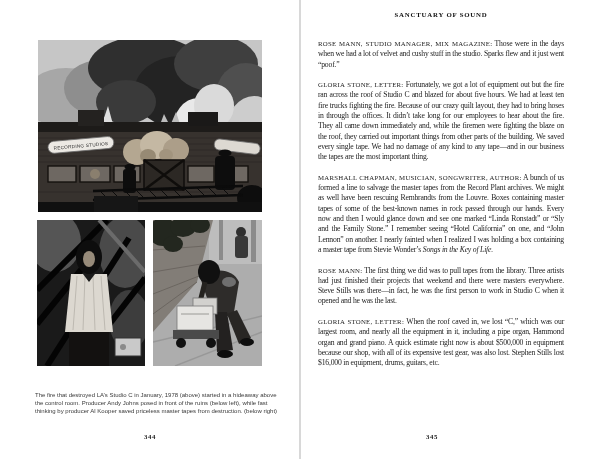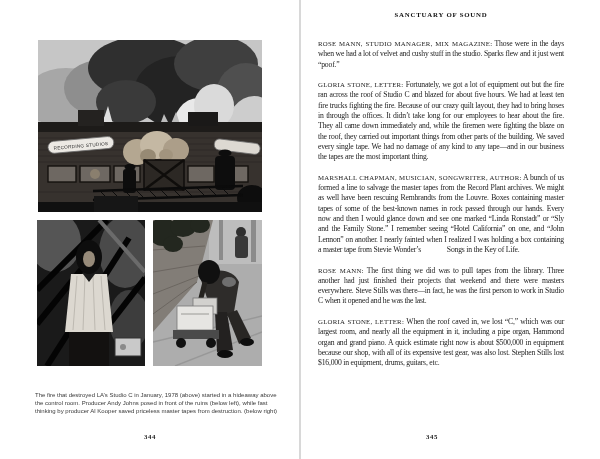--- a/index.html
+++ b/index.html
@@ -21,21 +21,21 @@
   .folio-right{left:300px;width:264px;}
 
   
   .running-head{position:absolute;left:318px;top:11px;width:246px;text-align:center;
                 font-size:6.8px;font-weight:bold;letter-spacing:0.8px;color:#111;}
   .body-col{position:absolute;left:318px;top:39px;width:246px;
             font-size:7.7px;line-height:10.3px;letter-spacing:-0.2px;
             text-align:justify;color:#1c1c1c;}
   .body-col p{margin:0 0 10.3px 0;}
   .speaker{font-size:6.8px;letter-spacing:0.25px;}
-  .ital{margin-left:24px;}
+  .ital{font-style:italic;}
 </style>
 </head>
 <body>
 
 <div class="spread">
   <div class="gutter"></div>
 
   <div class="photo" id="photo-fire">
     <svg width="224" height="172" viewBox="0 0 224 172" xmlns="http://www.w3.org/2000/svg">
       <rect x="0" y="0" width="224" height="92" fill="#c6c6c6"></rect>
@@ -217,19 +217,19 @@
 
   <div class="running-head">SANCTUARY OF SOUND</div>
 
   <div class="body-col">
     <p><span class="speaker">ROSE MANN, STUDIO MANAGER, MIX MAGAZINE:</span><span> Those were in the days when we had a lot of velvet and cushy stuff in the studio. Sparks flew and it just went “poof.”</span></p>
 
     <p><span class="speaker">GLORIA STONE, LETTER:</span><span> Fortunately, we got a lot of equipment out but the fire ran across the roof of Studio C and blazed for about five hours. We had at least ten fire trucks fighting the fire. Because of our crazy quilt layout, they had to bring hoses in through the offices. It didn’t take long for our employees to hear about the fire. They all came down immediately and, while the firemen were fighting the blaze on the roof, they carried out important things from other parts of the building. We saved every single tape. We had no damage of any kind to any tape—and in our business the tapes are the most important thing.</span></p>
 
     <p><span class="speaker">MARSHALL CHAPMAN, MUSICIAN, SONGWRITER, AUTHOR:</span><span> A bunch of us formed a line to salvage the master tapes from the Record Plant archives. We might as well have been rescuing Rembrandts from the Louvre. Boxes containing master tapes of some of the best-known names in rock passed through our hands. Every now and then I would glance down and see one marked “Linda Ronstadt” or “Sly and the Family Stone.” I remember seeing “Hotel California” on one, and “John Lennon” on another. I nearly fainted when I realized I was holding a box containing a master tape from Stevie Wonder’s </span><span class="ital">Songs in the Key of Life.</span></p>
 
-    <p><span class="speaker">ROSE MANN:</span><span> The first thing we did was to pull tapes from the library. Three another had just finished their projects that weekend and there were masters everywhere. Steve Stills was there—in fact, he was the first person to work in Studio C when it opened and he was the last.</span></p>
+    <p><span class="speaker">ROSE MANN:</span><span> The first thing we did was to pull tapes from the library. Three artists had just finished their projects that weekend and there were masters everywhere. Steve Stills was there—in fact, he was the first person to work in Studio C when it opened and he was the last.</span></p>
 
     <p><span class="speaker">GLORIA STONE, LETTER:</span><span> When the roof caved in, we lost “C,” which was our largest room, and nearly all the equipment in it, including a pipe organ, Hammond organ and grand piano. A quick estimate right now is about $500,000 in equipment because our shop, with all of its expensive test gear, was also lost. Stephen Stills lost $16,000 in equipment, drums, guitars, etc.</span></p>
   </div>
 
   <div class="folio folio-right">345</div>
 </div>
 
 </body></html>

